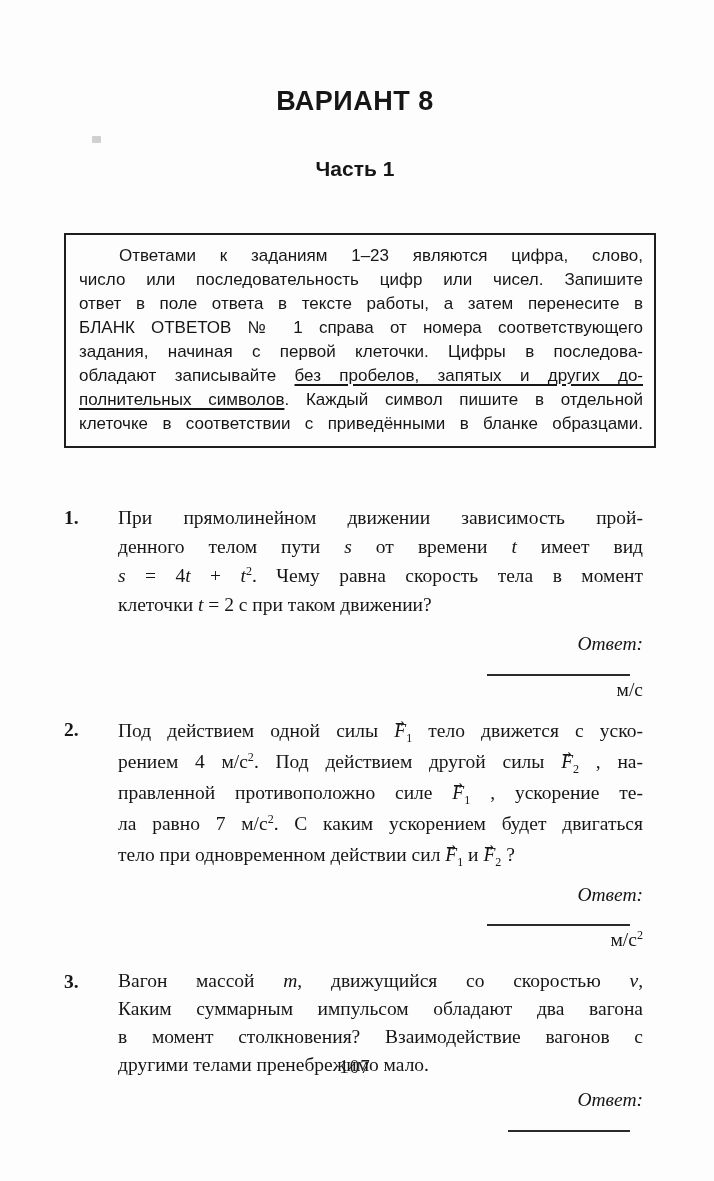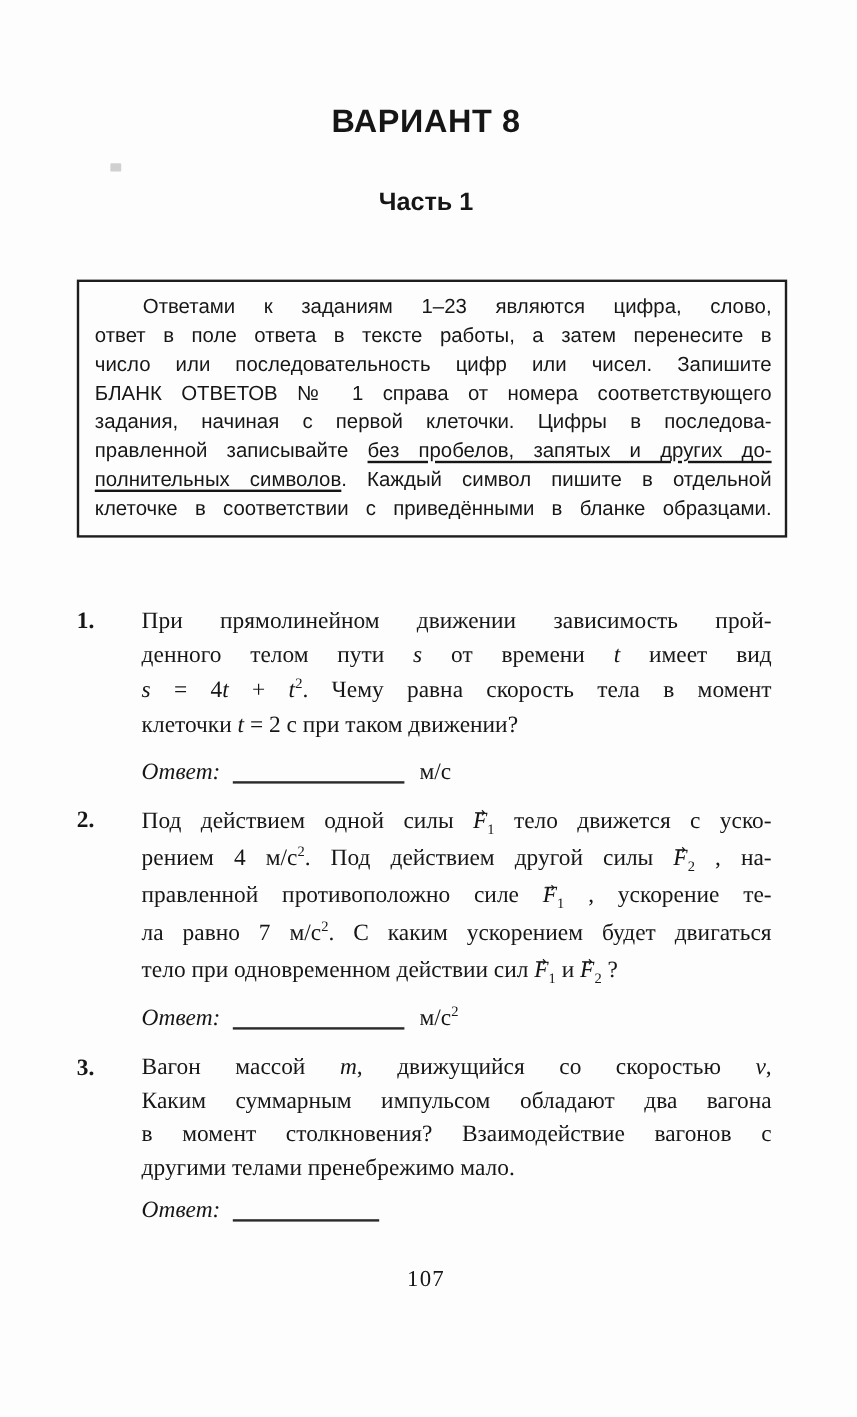--- a/index.html
+++ b/index.html
@@ -75,22 +75,22 @@
   .vec{position:relative;display:inline-block;font-style:italic;}
   .vec::before{
     content:"\2192";
     position:absolute;top:-.62em;left:.08em;
     font-size:.58em;font-style:normal;
     font-family:"DejaVu Sans", sans-serif;
   }
 
   
   .answer{
-    display:flex;align-items:center;
-    margin-top:11px;line-height:27px;
+    display:flex;align-items:flex-end;
+    margin-top:11px;line-height:27px;flex-direction:column;
   }
   .problem:nth-of-type(3) .answer{margin-top:7px;}
   .alabel{font-style:italic;}
   .blank{
     display:inline-block;width:143px;height:.85em;
     border-bottom:2px solid #2a2a2a;
     margin-left:10px;margin-right:13px;
   }
   .problem:nth-of-type(3) .blank{width:122px;}
   .unit{white-space:nowrap;}
@@ -111,25 +111,25 @@
 <body>
 
 <div class="page">
   <div class="speck"></div>
 
   <div class="h-title">ВАРИАНТ 8</div>
   <div class="h-part">Часть 1</div>
 
   <div class="ibox" id="ibox">
       <div class="tline indent"><span>Ответами к заданиям 1–23 являются цифра, слово,</span></div>
+      <div class="tline"><span>число или последовательность цифр или чисел. Запишите</span></div>
       <div class="tline"><span>ответ в поле ответа в тексте работы, а затем перенесите в</span></div>
-      <div class="tline"><span>число или последовательность цифр или чисел. Запишите</span></div>
       <div class="tline"><span>БЛАНК ОТВЕТОВ № 1 справа от номера соответствующего</span></div>
       <div class="tline"><span>задания, начиная с первой клеточки. Цифры в последова-</span></div>
-      <div class="tline"><span>правленной записывайте </span><span class="ul">без пробелов, запятых и других до-</span></div>
+      <div class="tline"><span>обладают записывайте </span><span class="ul">без пробелов, запятых и других до-</span></div>
       <div class="tline"><span class="ul">полнительных символов</span><span>. Каждый символ пишите в отдельной</span></div>
       <div class="tline"><span>клеточке в соответствии с приведёнными в бланке образцами.</span></div>
     </div>
 
   <div class="problems" id="problems">
       <div class="problem">
         <div class="pnum">1.</div>
         <div class="pbody">
           <div class="tline"><span>При прямолинейном движении зависимость прой-</span></div>
           <div class="tline"><span>денного телом пути </span><span class="var">s</span><span> от времени </span><span class="var">t</span><span> имеет вид</span></div>

